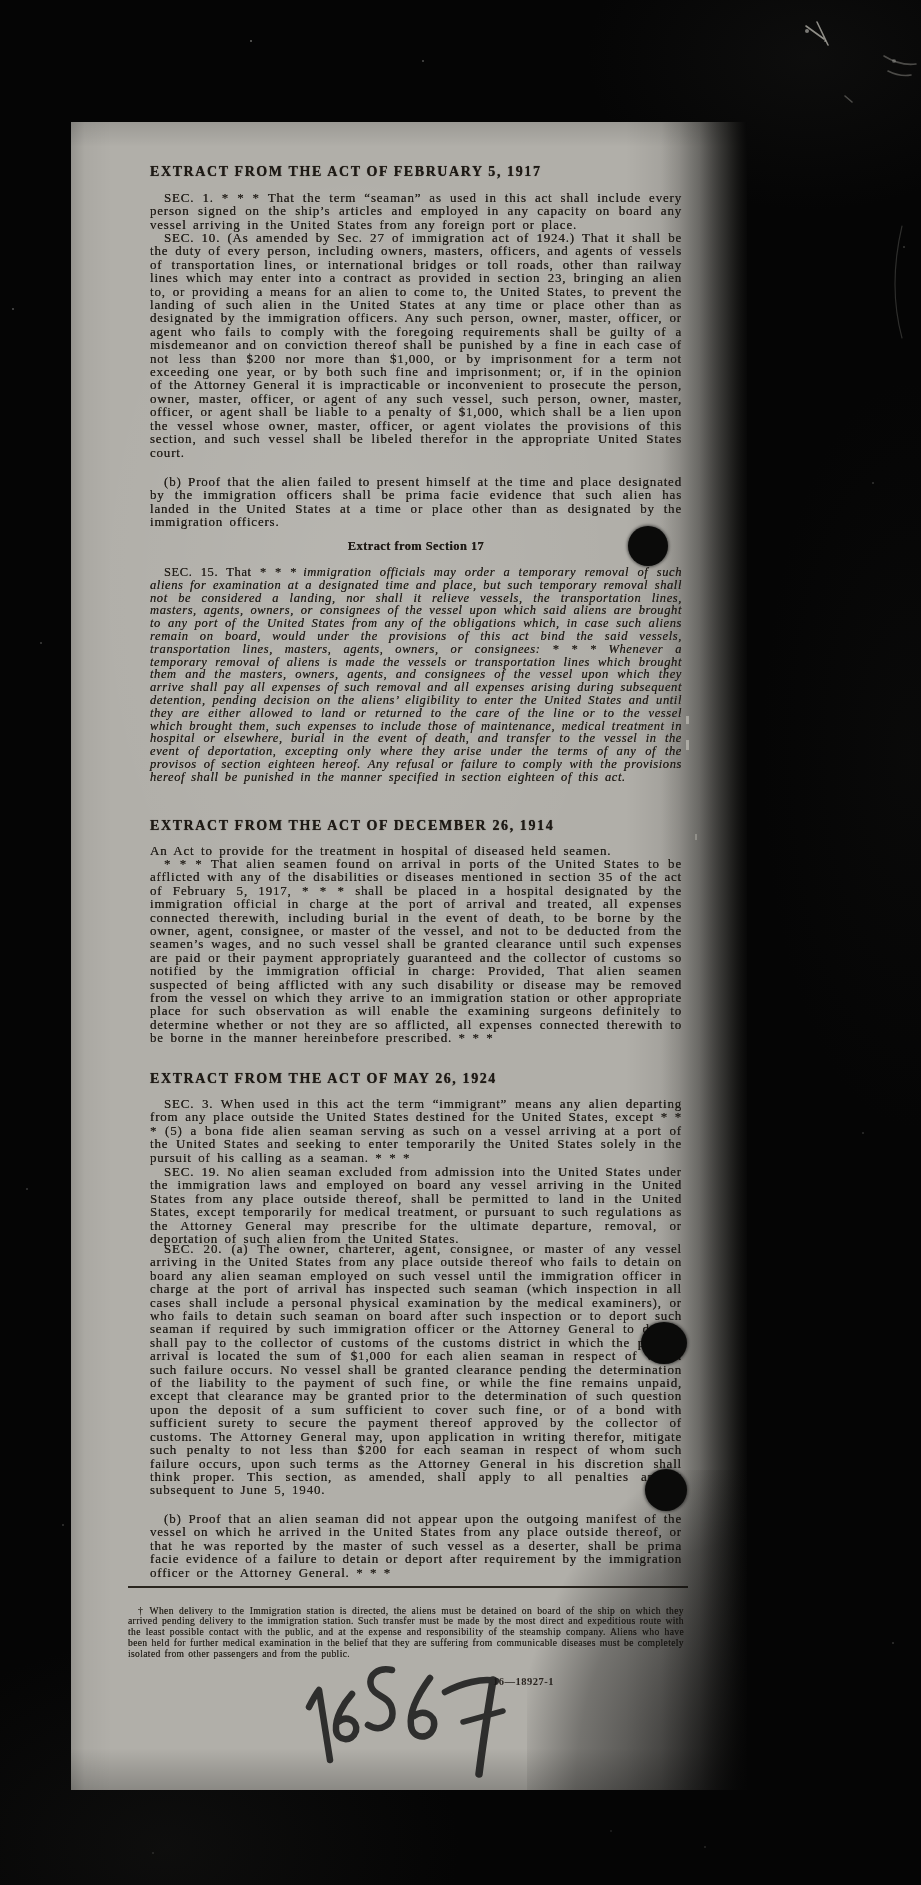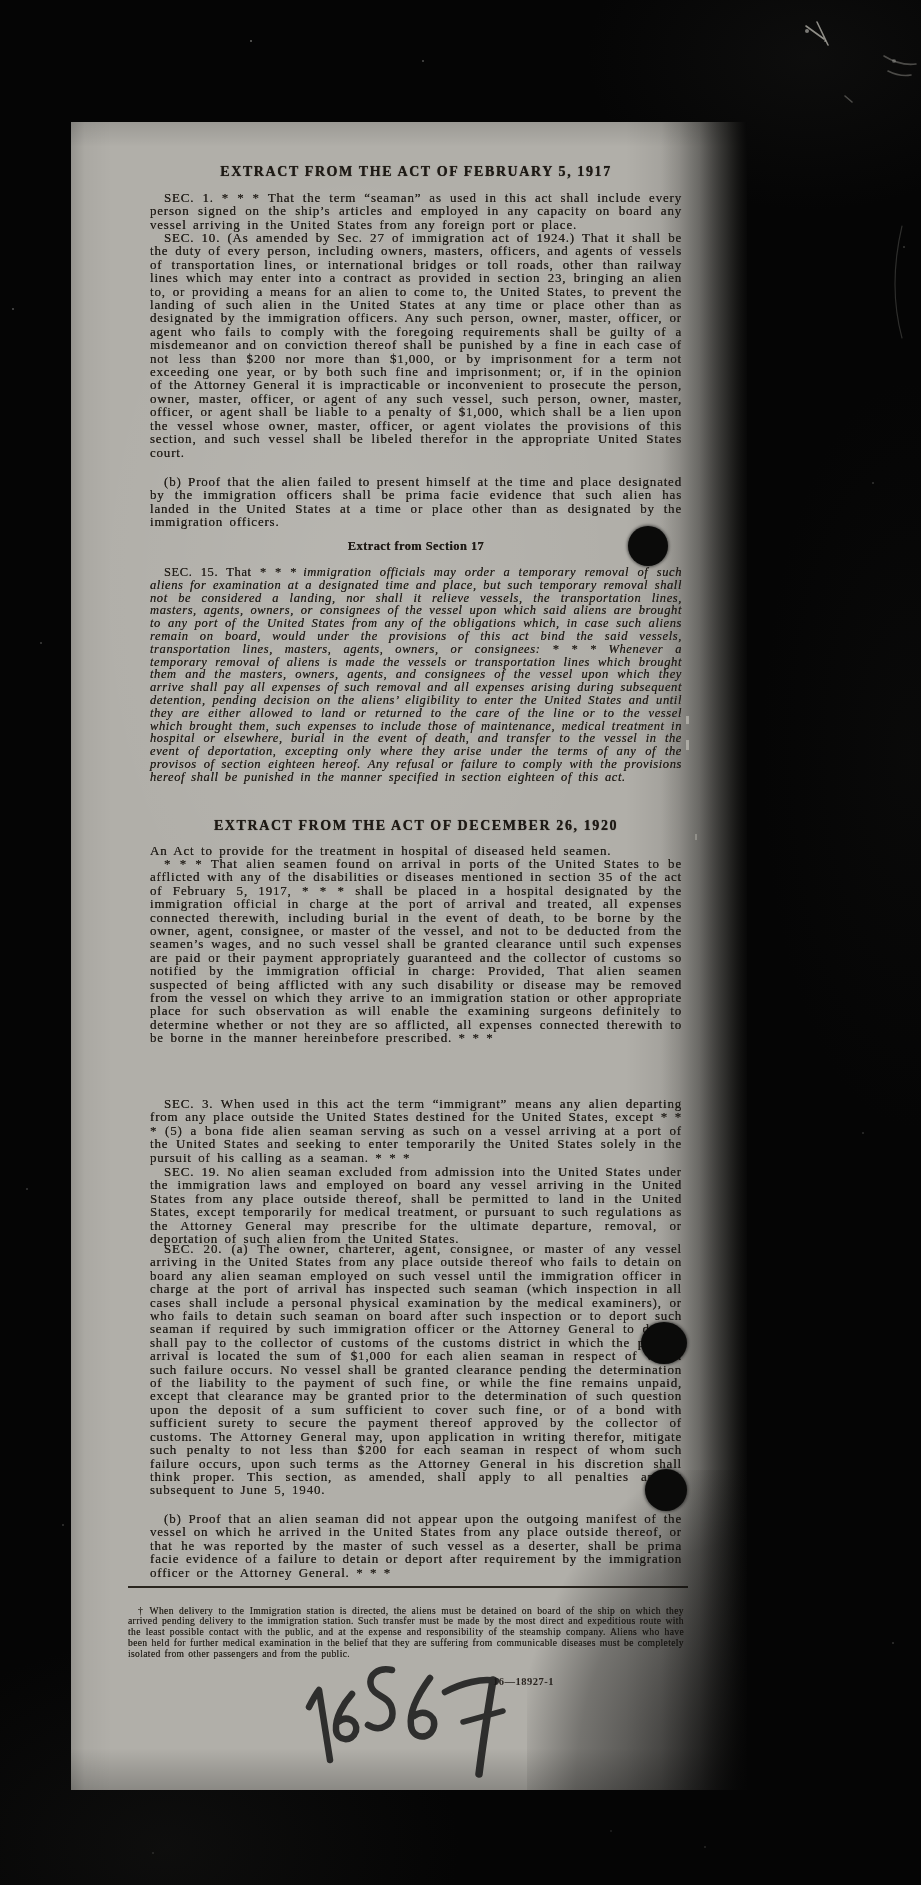--- a/index.html
+++ b/index.html
@@ -24,21 +24,21 @@
     position:absolute;top:0;right:0;width:86px;height:100%;
     background:linear-gradient(90deg, transparent 0, rgba(8,8,7,.25) 45%, rgba(6,6,5,.75) 85%, rgba(5,5,5,.95) 100%);
   }
   .page-shadow-corner{
     position:absolute;right:0;bottom:0;width:220px;height:320px;
     background:radial-gradient(ellipse at 100% 100%, rgba(5,5,5,.85), rgba(5,5,5,.35) 55%, transparent 75%);
   }
   .block{position:absolute;left:79px;width:532px;color:#24201b;
     text-shadow:0 0 .6px rgba(32,26,20,.85);}
   .act-title{
-    font-weight:bold;font-size:14px;letter-spacing:1.6px;text-align:center;
+    font-weight:bold;font-size:14px;letter-spacing:1.6px;
     color:#1e1a15;text-shadow:0 0 .8px rgba(25,20,15,.9);
   }
   .sub-heading{font-weight:bold;font-size:12.5px;letter-spacing:.4px;text-align:center;color:#1f1b16;}
   .para{
     font-size:13px;line-height:13.4px;text-align:justify;text-indent:14px;
     letter-spacing:.8px;word-spacing:2.5px;margin:0;
   }
   .para.no-indent{text-indent:0;}
   .para.italic15{font-style:italic;font-size:12.5px;line-height:12.8px;letter-spacing:.6px;}
   .para.italic15 .roman{font-style:normal;margin-right:6px;}
@@ -82,26 +82,27 @@
     <p class="block para" style="top:69px;">SEC. 1. * * * That the term “seaman” as used in this act shall include every person signed on the ship’s articles and employed in any capacity on board any vessel arriving in the United States from any foreign port or place.</p>
 
     <p class="block para" style="top:109px;">SEC. 10. (As amended by Sec. 27 of immigration act of 1924.) That it shall be the duty of every person, including owners, masters, officers, and agents of vessels of transportation lines, or international bridges or toll roads, other than railway lines which may enter into a contract as provided in section 23, bringing an alien to, or providing a means for an alien to come to, the United States, to prevent the landing of such alien in the United States at any time or place other than as designated by the immigration officers. Any such person, owner, master, officer, or agent who fails to comply with the foregoing requirements shall be guilty of a misdemeanor and on conviction thereof shall be punished by a fine in each case of not less than $200 nor more than $1,000, or by imprisonment for a term not exceeding one year, or by both such fine and imprisonment; or, if in the opinion of the Attorney General it is impracticable or inconvenient to prosecute the person, owner, master, officer, or agent of any such vessel, such person, owner, master, officer, or agent shall be liable to a penalty of $1,000, which shall be a lien upon the vessel whose owner, master, officer, or agent violates the provisions of this section, and such vessel shall be libeled therefor in the appropriate United States court.</p>
 
     <p class="block para" style="top:353px;">(b) Proof that the alien failed to present himself at the time and place designated by the immigration officers shall be prima facie evidence that such alien has landed in the United States at a time or place other than as designated by the immigration officers.</p>
 
     <div class="block sub-heading" style="top:417px;">Extract from Section 17</div>
 
     <p class="block para italic15" style="top:444px;"><span class="roman">SEC. 15. That * * *</span><span>immigration officials may order a temporary removal of such aliens for examination at a designated time and place, but such temporary removal shall not be considered a landing, nor shall it relieve vessels, the transportation lines, masters, agents, owners, or consignees of the vessel upon which said aliens are brought to any port of the United States from any of the obligations which, in case such aliens remain on board, would under the provisions of this act bind the said vessels, transportation lines, masters, agents, owners, or consignees: * * * Whenever a temporary removal of aliens is made the vessels or transportation lines which brought them and the masters, owners, agents, and consignees of the vessel upon which they arrive shall pay all expenses of such removal and all expenses arising during subsequent detention, pending decision on the aliens’ eligibility to enter the United States and until they are either allowed to land or returned to the care of the line or to the vessel which brought them, such expenses to include those of maintenance, medical treatment in hospital or elsewhere, burial in the event of death, and transfer to the vessel in the event of deportation, excepting only where they arise under the terms of any of the provisos of section eighteen hereof. Any refusal or failure to comply with the provisions hereof shall be punished in the manner specified in section eighteen of this act.</span></p>
 
-    <div class="block act-title" style="top:696px;">EXTRACT FROM THE ACT OF DECEMBER 26, 1920</div>
+    <div class="block act-title" style="top:696px;">EXTRACT FROM THE ACT OF DECEMBER 26, 1914</div>
 
     <p class="block para no-indent" style="top:722px;">An Act to provide for the treatment in hospital of diseased held seamen.</p>
 
     <p class="block para" style="top:735px;">* * * That alien seamen found on arrival in ports of the United States to be afflicted with any of the disabilities or diseases mentioned in section 35 of the act of February 5, 1917, * * * shall be placed in a hospital designated by the immigration official in charge at the port of arrival and treated, all expenses connected therewith, including burial in the event of death, to be borne by the owner, agent, consignee, or master of the vessel, and not to be deducted from the seamen’s wages, and no such vessel shall be granted clearance until such expenses are paid or their payment appropriately guaranteed and the collector of customs so notified by the immigration official in charge: Provided, That alien seamen suspected of being afflicted with any such disability or disease may be removed from the vessel on which they arrive to an immigration station or other appropriate place for such observation as will enable the examining surgeons definitely to determine whether or not they are so afflicted, all expenses connected therewith to be borne in the manner hereinbefore prescribed. * * *</p>
 
+    <div class="block act-title" style="top:949px;">EXTRACT FROM THE ACT OF MAY 26, 1924</div>
 
     <p class="block para" style="top:975px;">SEC. 3. When used in this act the term “immigrant” means any alien departing from any place outside the United States destined for the United States, except * * * (5) a bona fide alien seaman serving as such on a vessel arriving at a port of the United States and seeking to enter temporarily the United States solely in the pursuit of his calling as a seaman. * * *</p>
 
     <p class="block para" style="top:1043px;">SEC. 19. No alien seaman excluded from admission into the United States under the immigration laws and employed on board any vessel arriving in the United States from any place outside thereof, shall be permitted to land in the United States, except temporarily for medical treatment, or pursuant to such regulations as the Attorney General may prescribe for the ultimate departure, removal, or deportation of such alien from the United States.</p>
 
     <p class="block para" style="top:1120px;">SEC. 20. (a) The owner, charterer, agent, consignee, or master of any vessel arriving in the United States from any place outside thereof who fails to detain on board any alien seaman employed on such vessel until the immigration officer in charge at the port of arrival has inspected such seaman (which inspection in all cases shall include a personal physical examination by the medical examiners), or who fails to detain such seaman on board after such inspection or to deport such seaman if required by such immigration officer or the Attorney General to do so, shall pay to the collector of customs of the customs district in which the port of arrival is located the sum of $1,000 for each alien seaman in respect of whom such failure occurs. No vessel shall be granted clearance pending the determination of the liability to the payment of such fine, or while the fine remains unpaid, except that clearance may be granted prior to the determination of such question upon the deposit of a sum sufficient to cover such fine, or of a bond with sufficient surety to secure the payment thereof approved by the collector of customs. The Attorney General may, upon application in writing therefor, mitigate such penalty to not less than $200 for each seaman in respect of whom such failure occurs, upon such terms as the Attorney General in his discretion shall think proper. This section, as amended, shall apply to all penalties arising subsequent to June 5, 1940.</p>
 
     <p class="block para" style="top:1390px;">(b) Proof that an alien seaman did not appear upon the outgoing manifest of the vessel on which he arrived in the United States from any place outside thereof, or that he was reported by the master of such vessel as a deserter, shall be prima facie evidence of a failure to detain or deport after requirement by the immigration officer or the Attorney General. * * *</p>
 
     <div class="footnote-rule" style="top:1464px;"></div>

